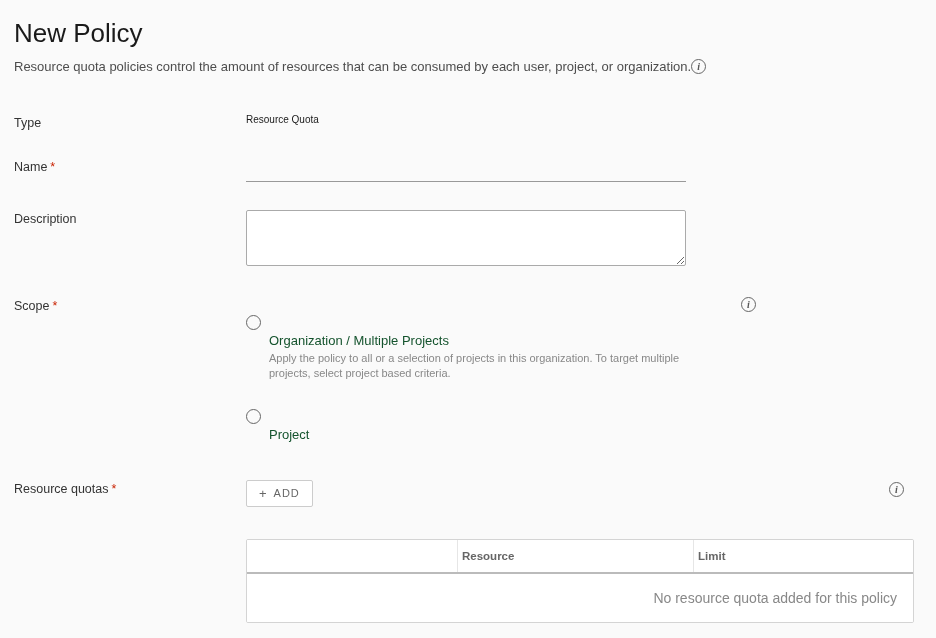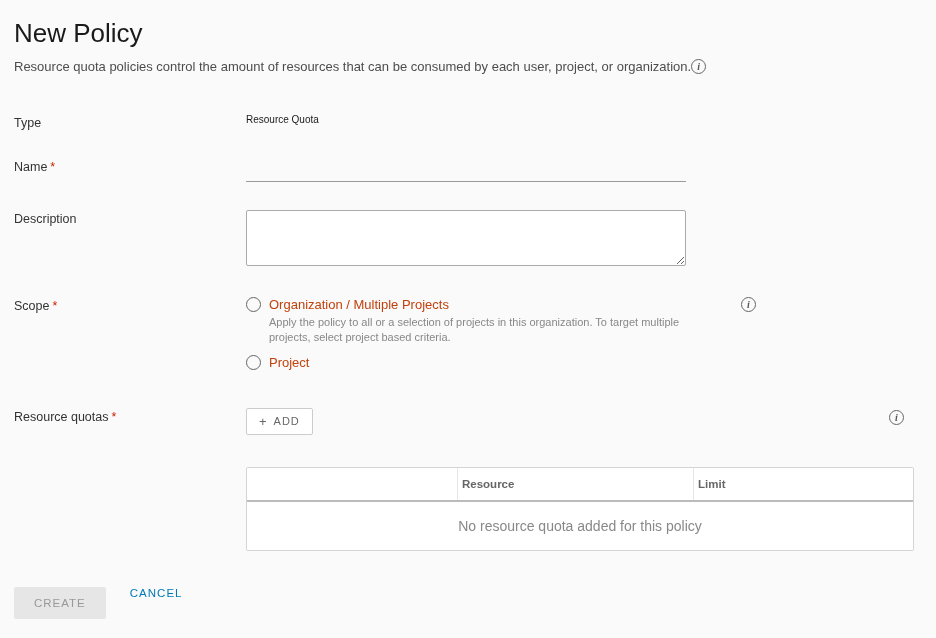--- a/index.html
+++ b/index.html
@@ -67,21 +67,21 @@
       align-items: center;
       gap: 8px;
     }
     .radio-circle {
       width: 15px;
       height: 15px;
       border: 1px solid #666;
       border-radius: 50%;
       flex-shrink: 0;
     }
-    .radio-label { font-size: 13px; color: #c2410c; }
+    .radio-label { font-size: 13px; color: #14532d; margin-top: 36px; }
     .radio-hint {
       font-size: 11px;
       color: #888;
       margin-left: 23px;
       margin-top: 3px;
       line-height: 1.35;
       max-width: 440px;
     }
     .info-icon {
       width: 15px;
@@ -130,21 +130,21 @@
       font-weight: 600;
       color: #666;
     }
     .quota-header .col {
       padding: 10px 4px;
     }
     .col-spacer { width: 210px; }
     .col-resource { flex: 1; border-left: 1px solid #e6e6e6; }
     .col-limit { width: 220px; border-left: 1px solid #e6e6e6; }
     .quota-empty {
-      text-align: center;
+      text-align: right;
       padding: 16px;
       font-size: 14px;
       color: #888;
       background: #fff;
     }
     .action-bar {
       display: flex;
       align-items: flex-start;
       gap: 24px;
       margin-top: 36px;

